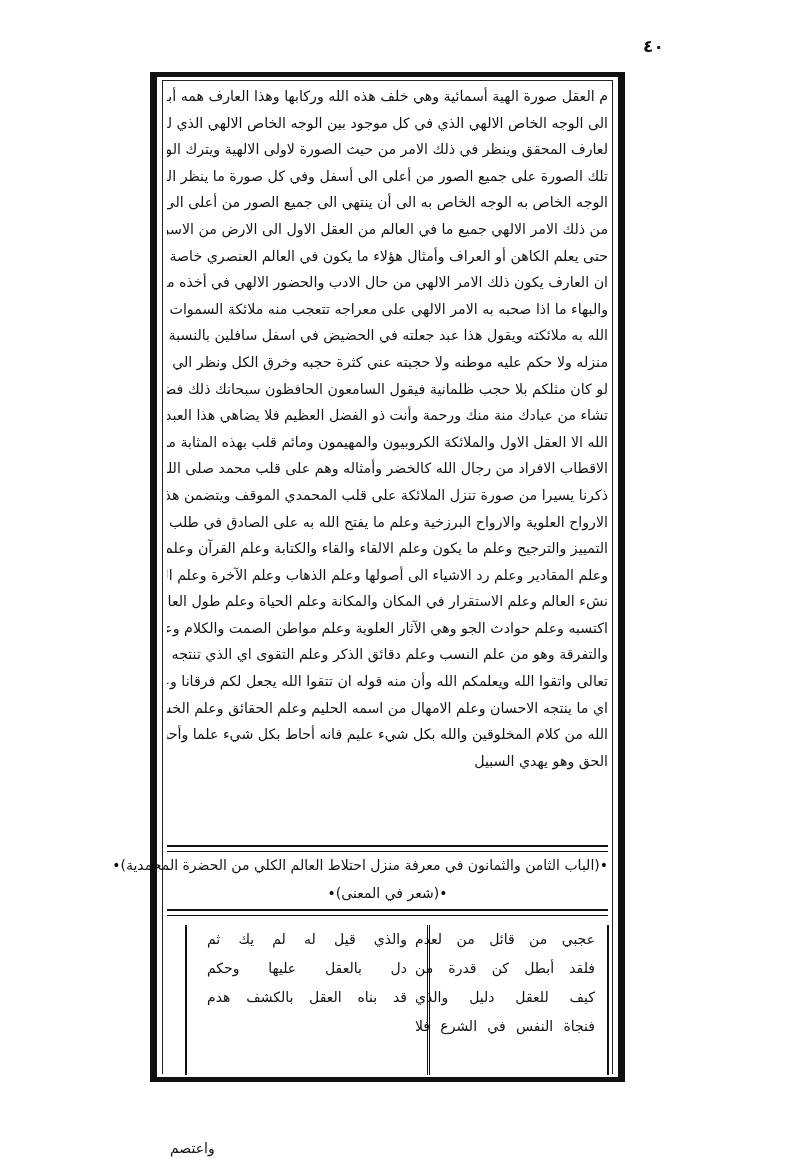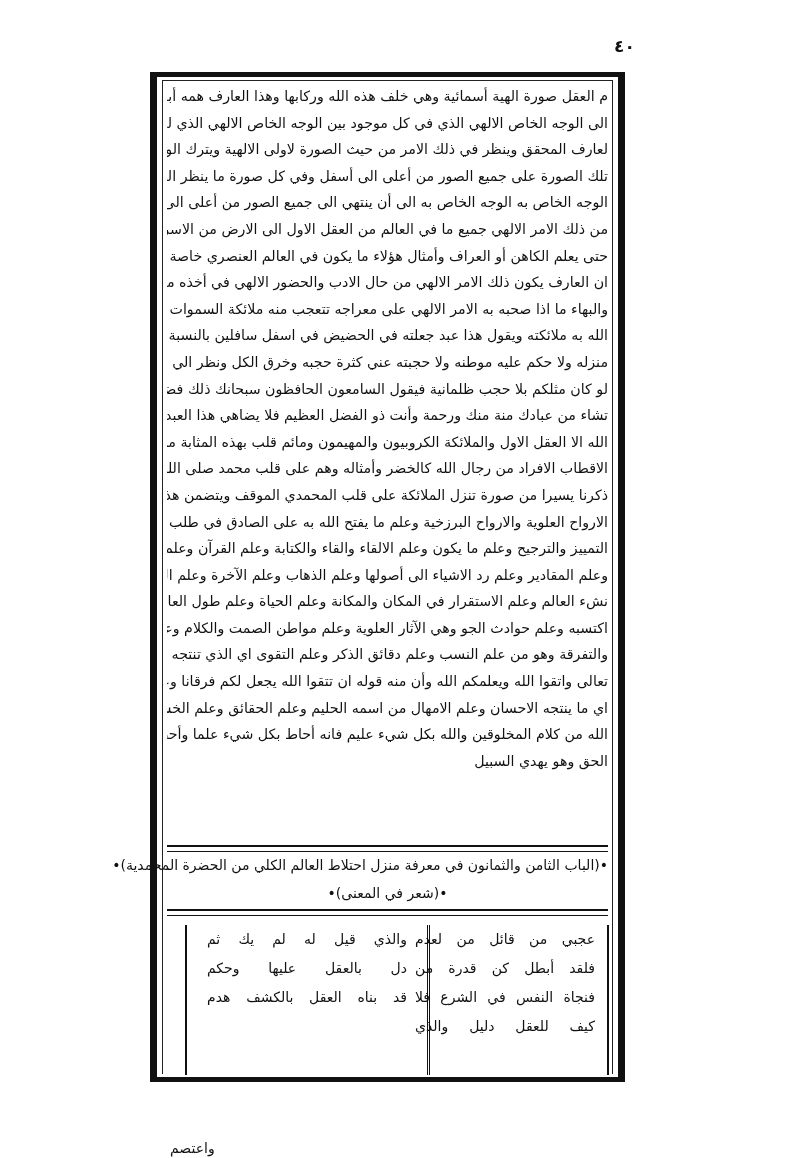--- a/index.html
+++ b/index.html
@@ -1,18 +1,18 @@
 <!DOCTYPE html>
 <html><head>
 <meta charset="utf-8">
 <style>
   html, body { margin: 0; padding: 0; background: #ffffff; }
   body { width: 800px; height: 1158px; position: relative; overflow: hidden;
          font-family: "DejaVu Sans", sans-serif; color: #111; }
-  .page-number { position: absolute; left: 614px; top: 36px; font-size: 17px; font-weight: bold;
+  .page-number { position: absolute; left: 643px; top: 36px; font-size: 17px; font-weight: bold;
                  direction: rtl; }
   .frame { position: absolute; left: 150px; top: 72px; width: 475px; height: 1010px;
            border-top: 5px solid #111; border-bottom: 5px solid #111;
            border-left: 7px solid #111; border-right: 7px solid #111; box-sizing: border-box; }
   .frame-inner { position: absolute; left: 5px; right: 5px; top: 3px; bottom: 3px;
                  border-left: 1.5px solid #222; border-right: 1.5px solid #222;
                  border-top: 1.5px solid #222; }
   .body-text { position: absolute; left: 10px; right: 10px; top: 6px;
                direction: rtl; text-align: justify; text-align-last: justify; }
   .line { height: 26.6px; line-height: 26.6px; font-size: 14.2px; white-space: nowrap;
@@ -70,22 +70,22 @@
 
   <div class="rule-double" style="top:768px;"></div>
   <div class="heading" style="top:780px;">•(الباب الثامن والثمانون في معرفة منزل احتلاط العالم الكلي من الحضرة المحمدية)•</div>
   <div class="heading" style="top:808px;">•(شعر في المعنى)•</div>
   <div class="rule-double" style="top:832px;"></div>
 
   <div class="poem">
     <div class="poem-col col-right">
       <div class="verse">عجبي من قائل من لعدم</div>
       <div class="verse">فلقد أبطل كن قدرة من</div>
+      <div class="verse">كيف للعقل دليل والذي</div>
       <div class="verse">فنجاة النفس في الشرع فلا</div>
-      <div class="verse">كيف للعقل دليل والذي</div>
     </div>
     <div class="poem-col col-left">
       <div class="verse">والذي قيل له لم يك ثم</div>
       <div class="verse">دل بالعقل عليها وحكم</div>
       <div class="verse">قد بناه العقل بالكشف هدم</div>
     </div>
   </div>
 </div>
 
 <div class="catchword">واعتصم</div>

